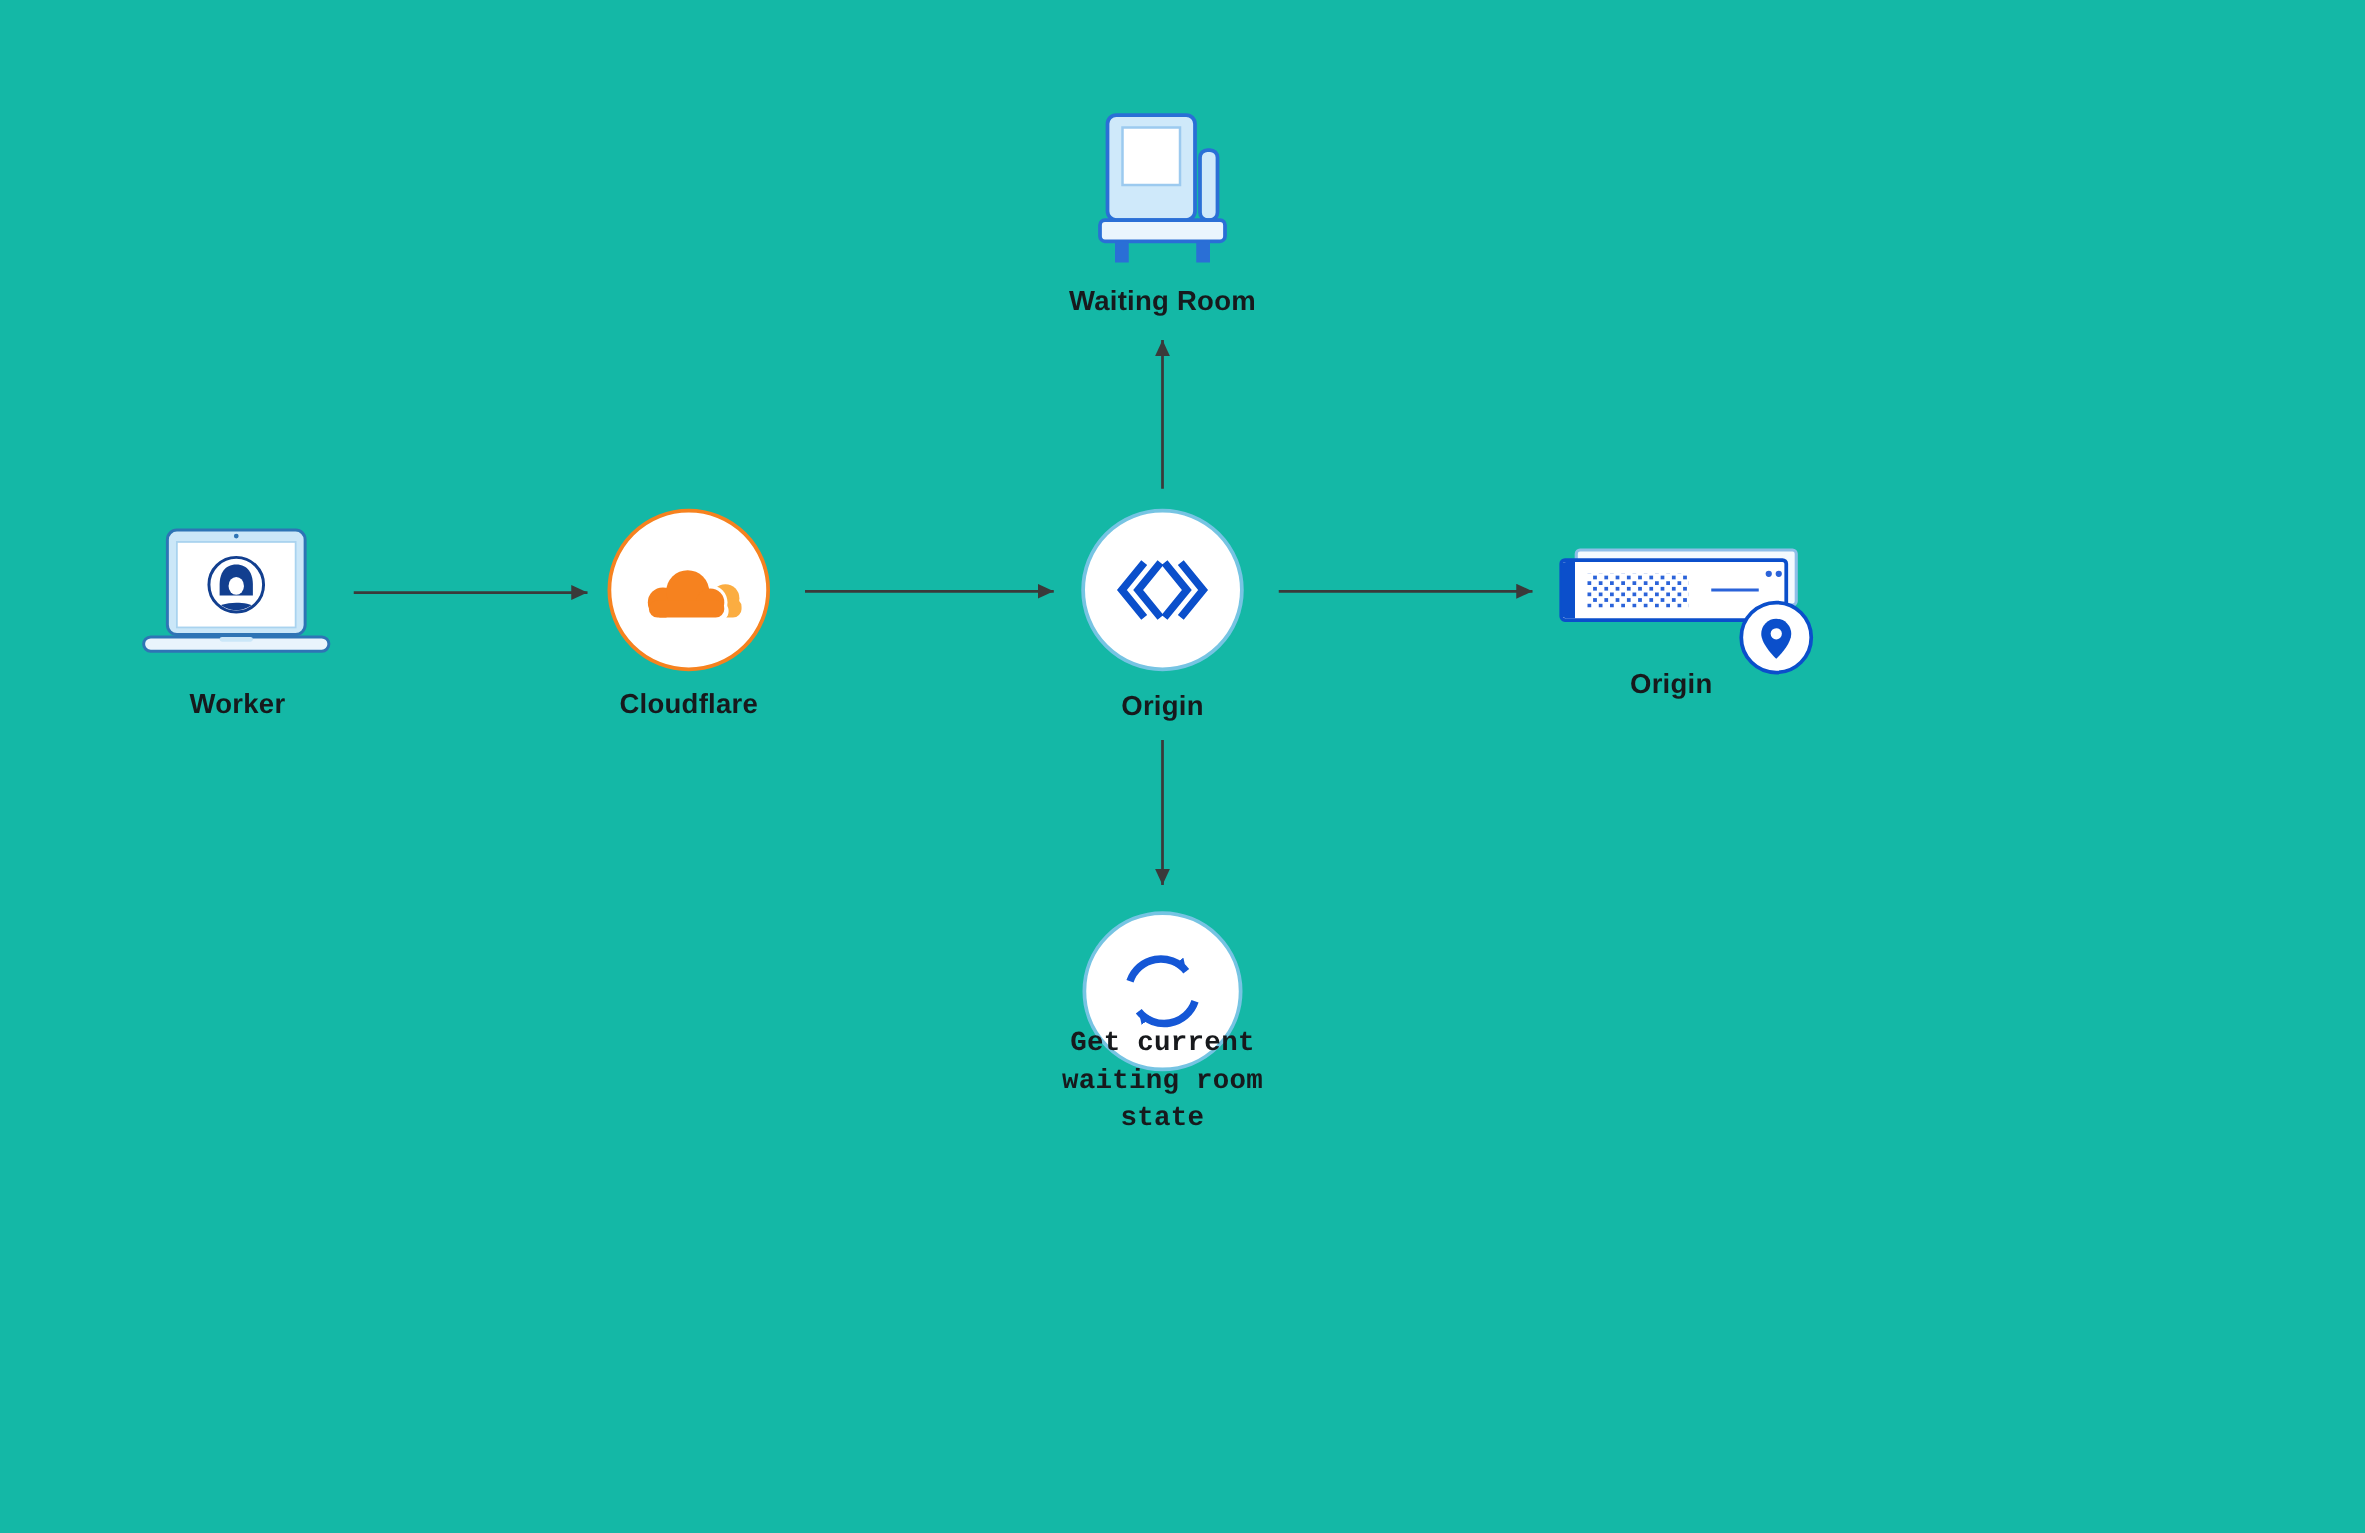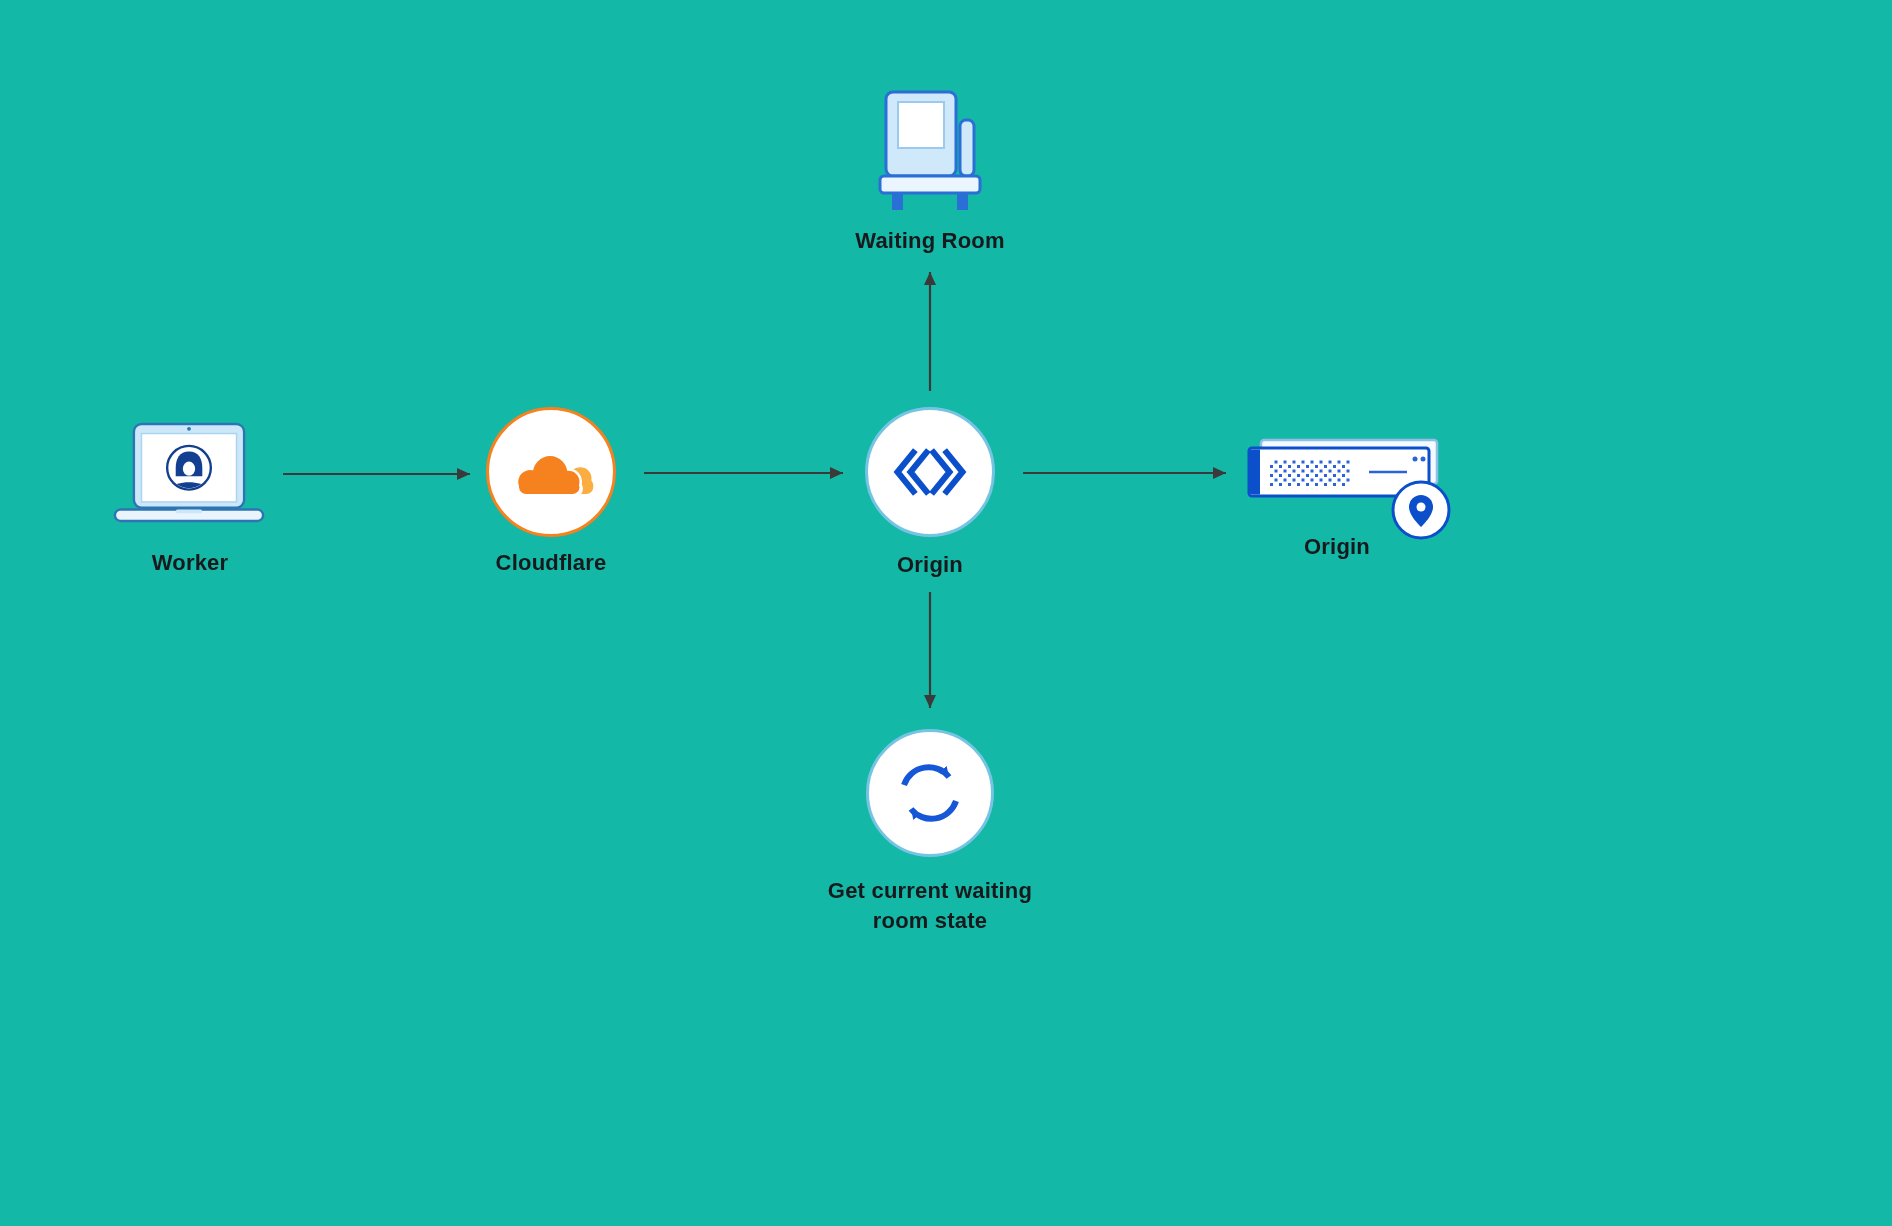--- a/index.html
+++ b/index.html
@@ -165,15 +165,15 @@
         <marker id="syncHead" markerWidth="14" markerHeight="14" refX="10" refY="5" orient="auto" markerUnits="userSpaceOnUse">
           <path d="M0,0 L10,5 L0,10 z" fill="#1557D6"></path>
         </marker>
       </defs>
       <g stroke="#1557D6" stroke-width="6" fill="none">
         <path d="M 14 32 A 26 26 0 0 1 59 24" marker-end="url(#syncHead)"></path>
         <path d="M 66 48 A 26 26 0 0 1 21 56" marker-end="url(#syncHead)"></path>
       </g>
     </svg>
   </div>
-  <div class="node-label" style="left:815px; top:876px; width:230px;">Get current waiting room state</div>
+  <div class="node-label" style="left:815px; top:820px; width:230px;font-family:Liberation Mono, monospace;">Get current waiting room state</div>
 
 </div>
 
 </body></html>

